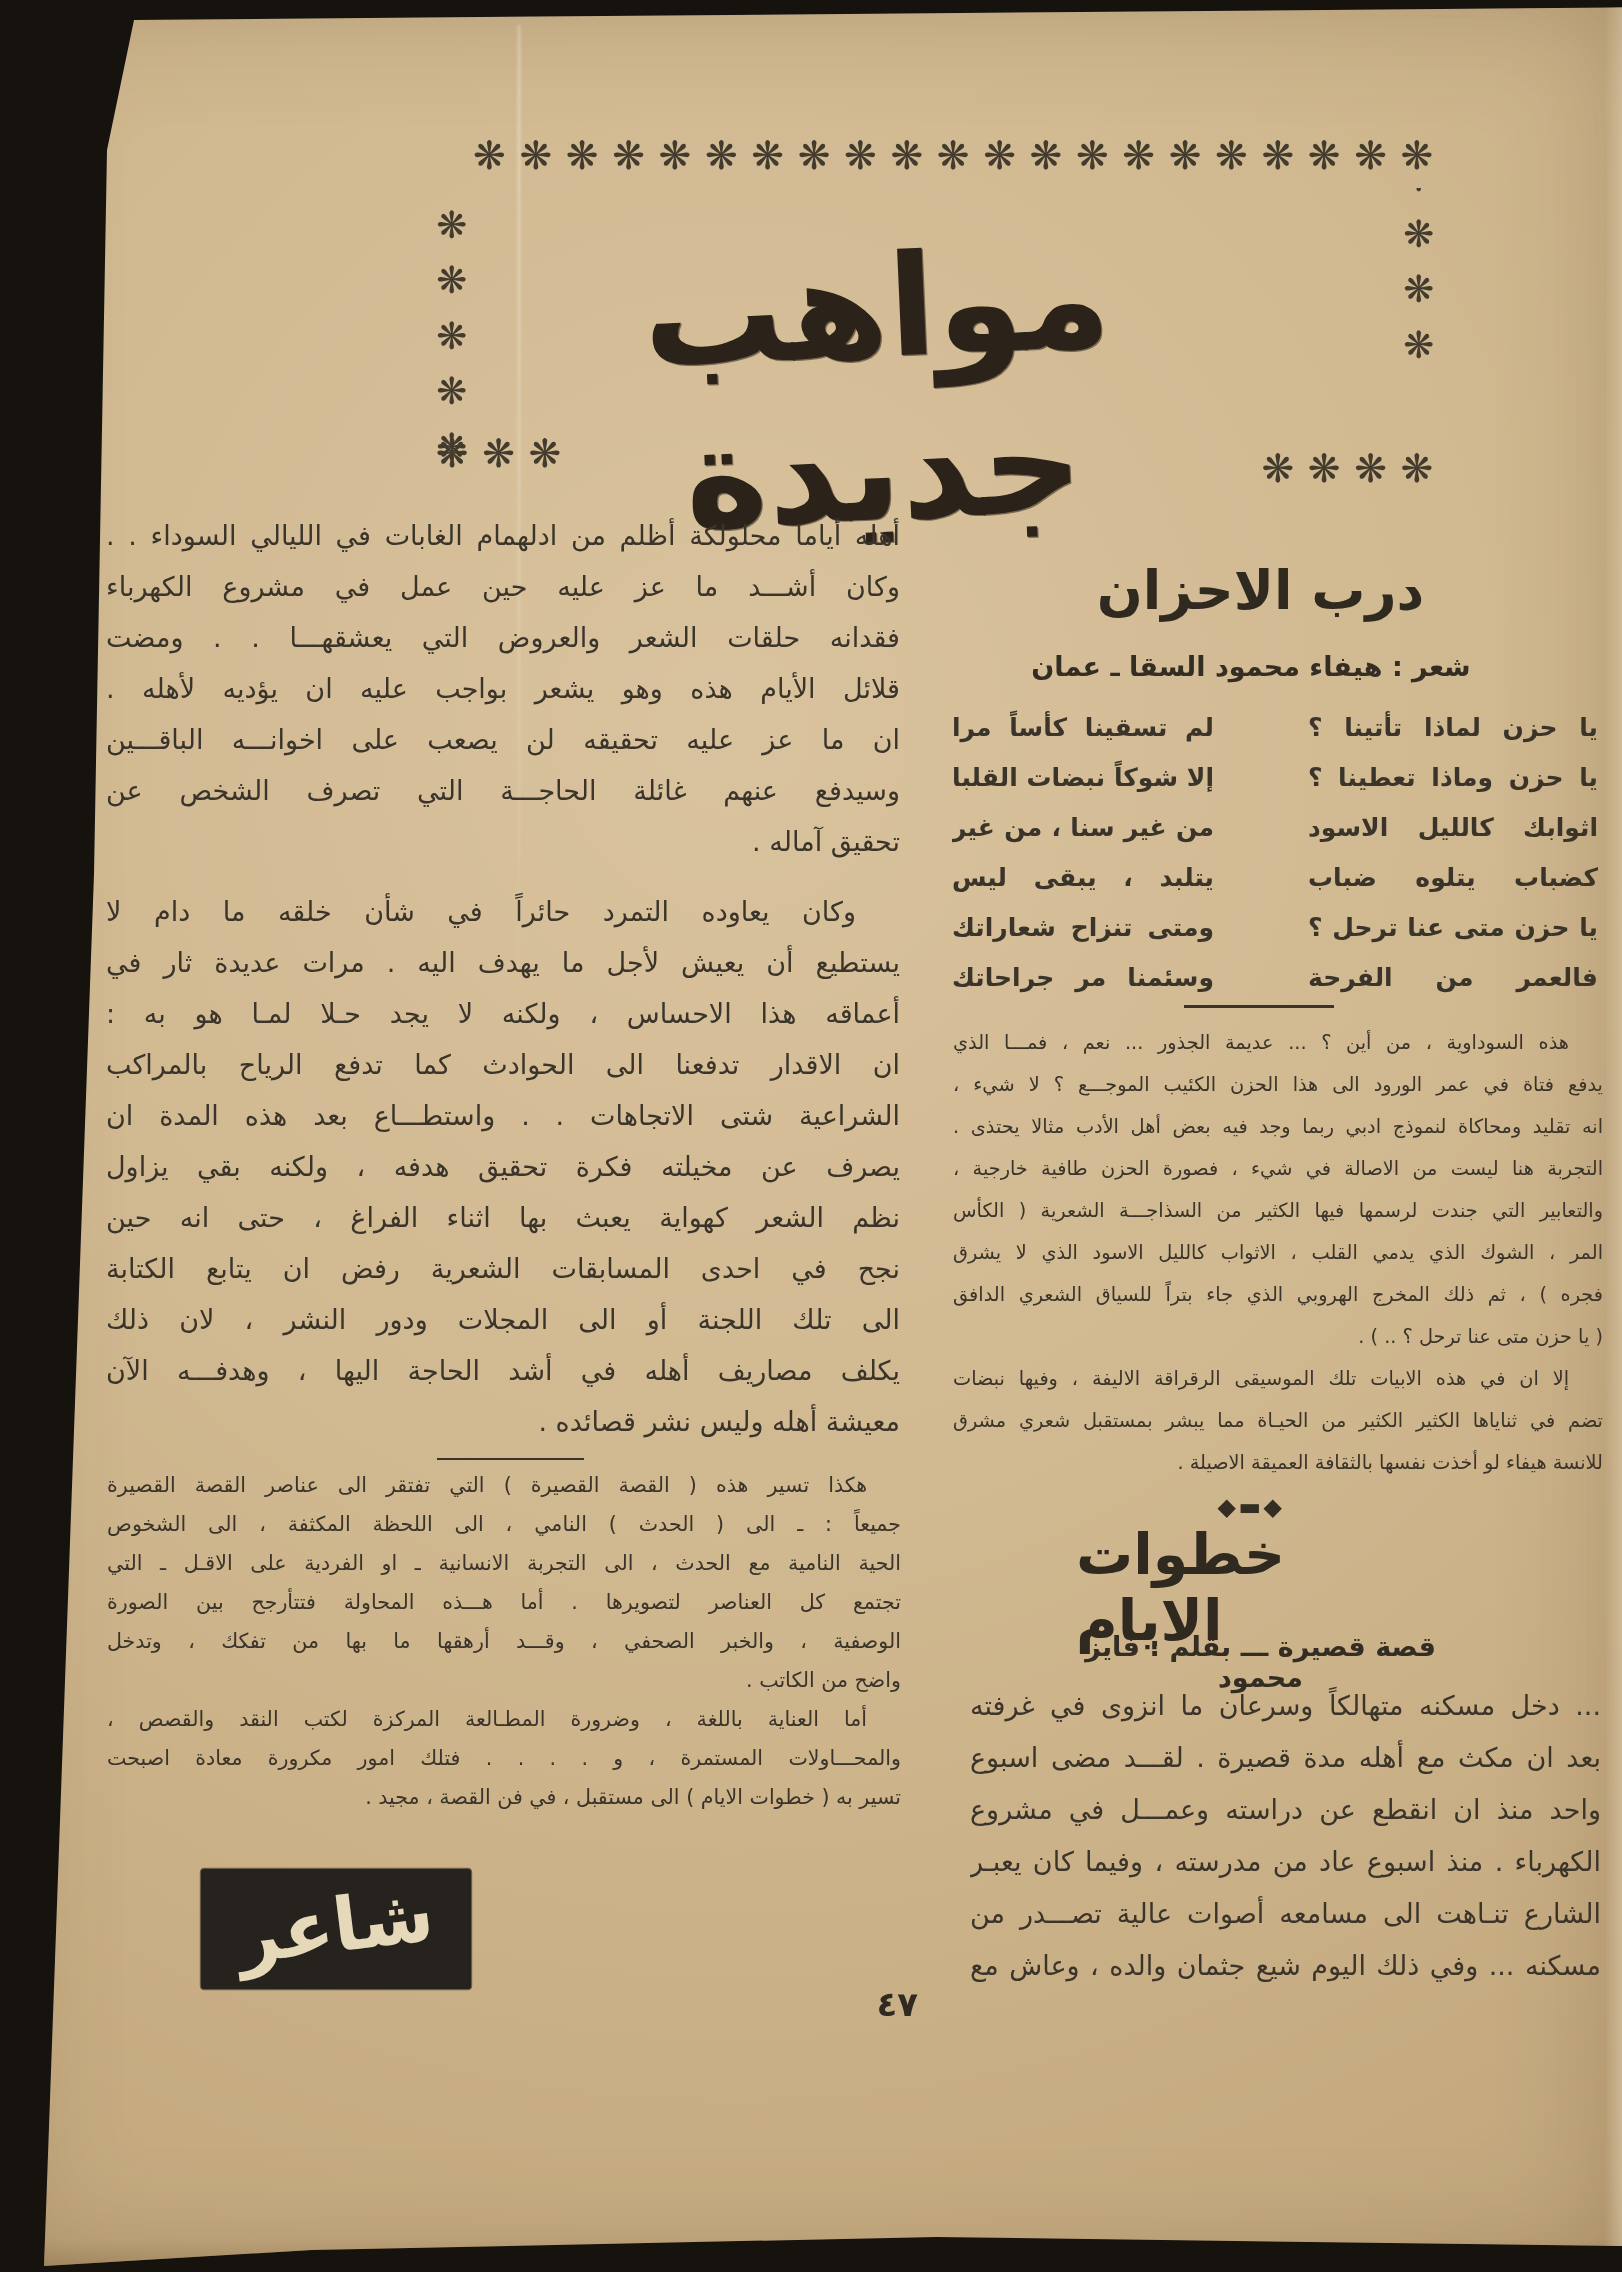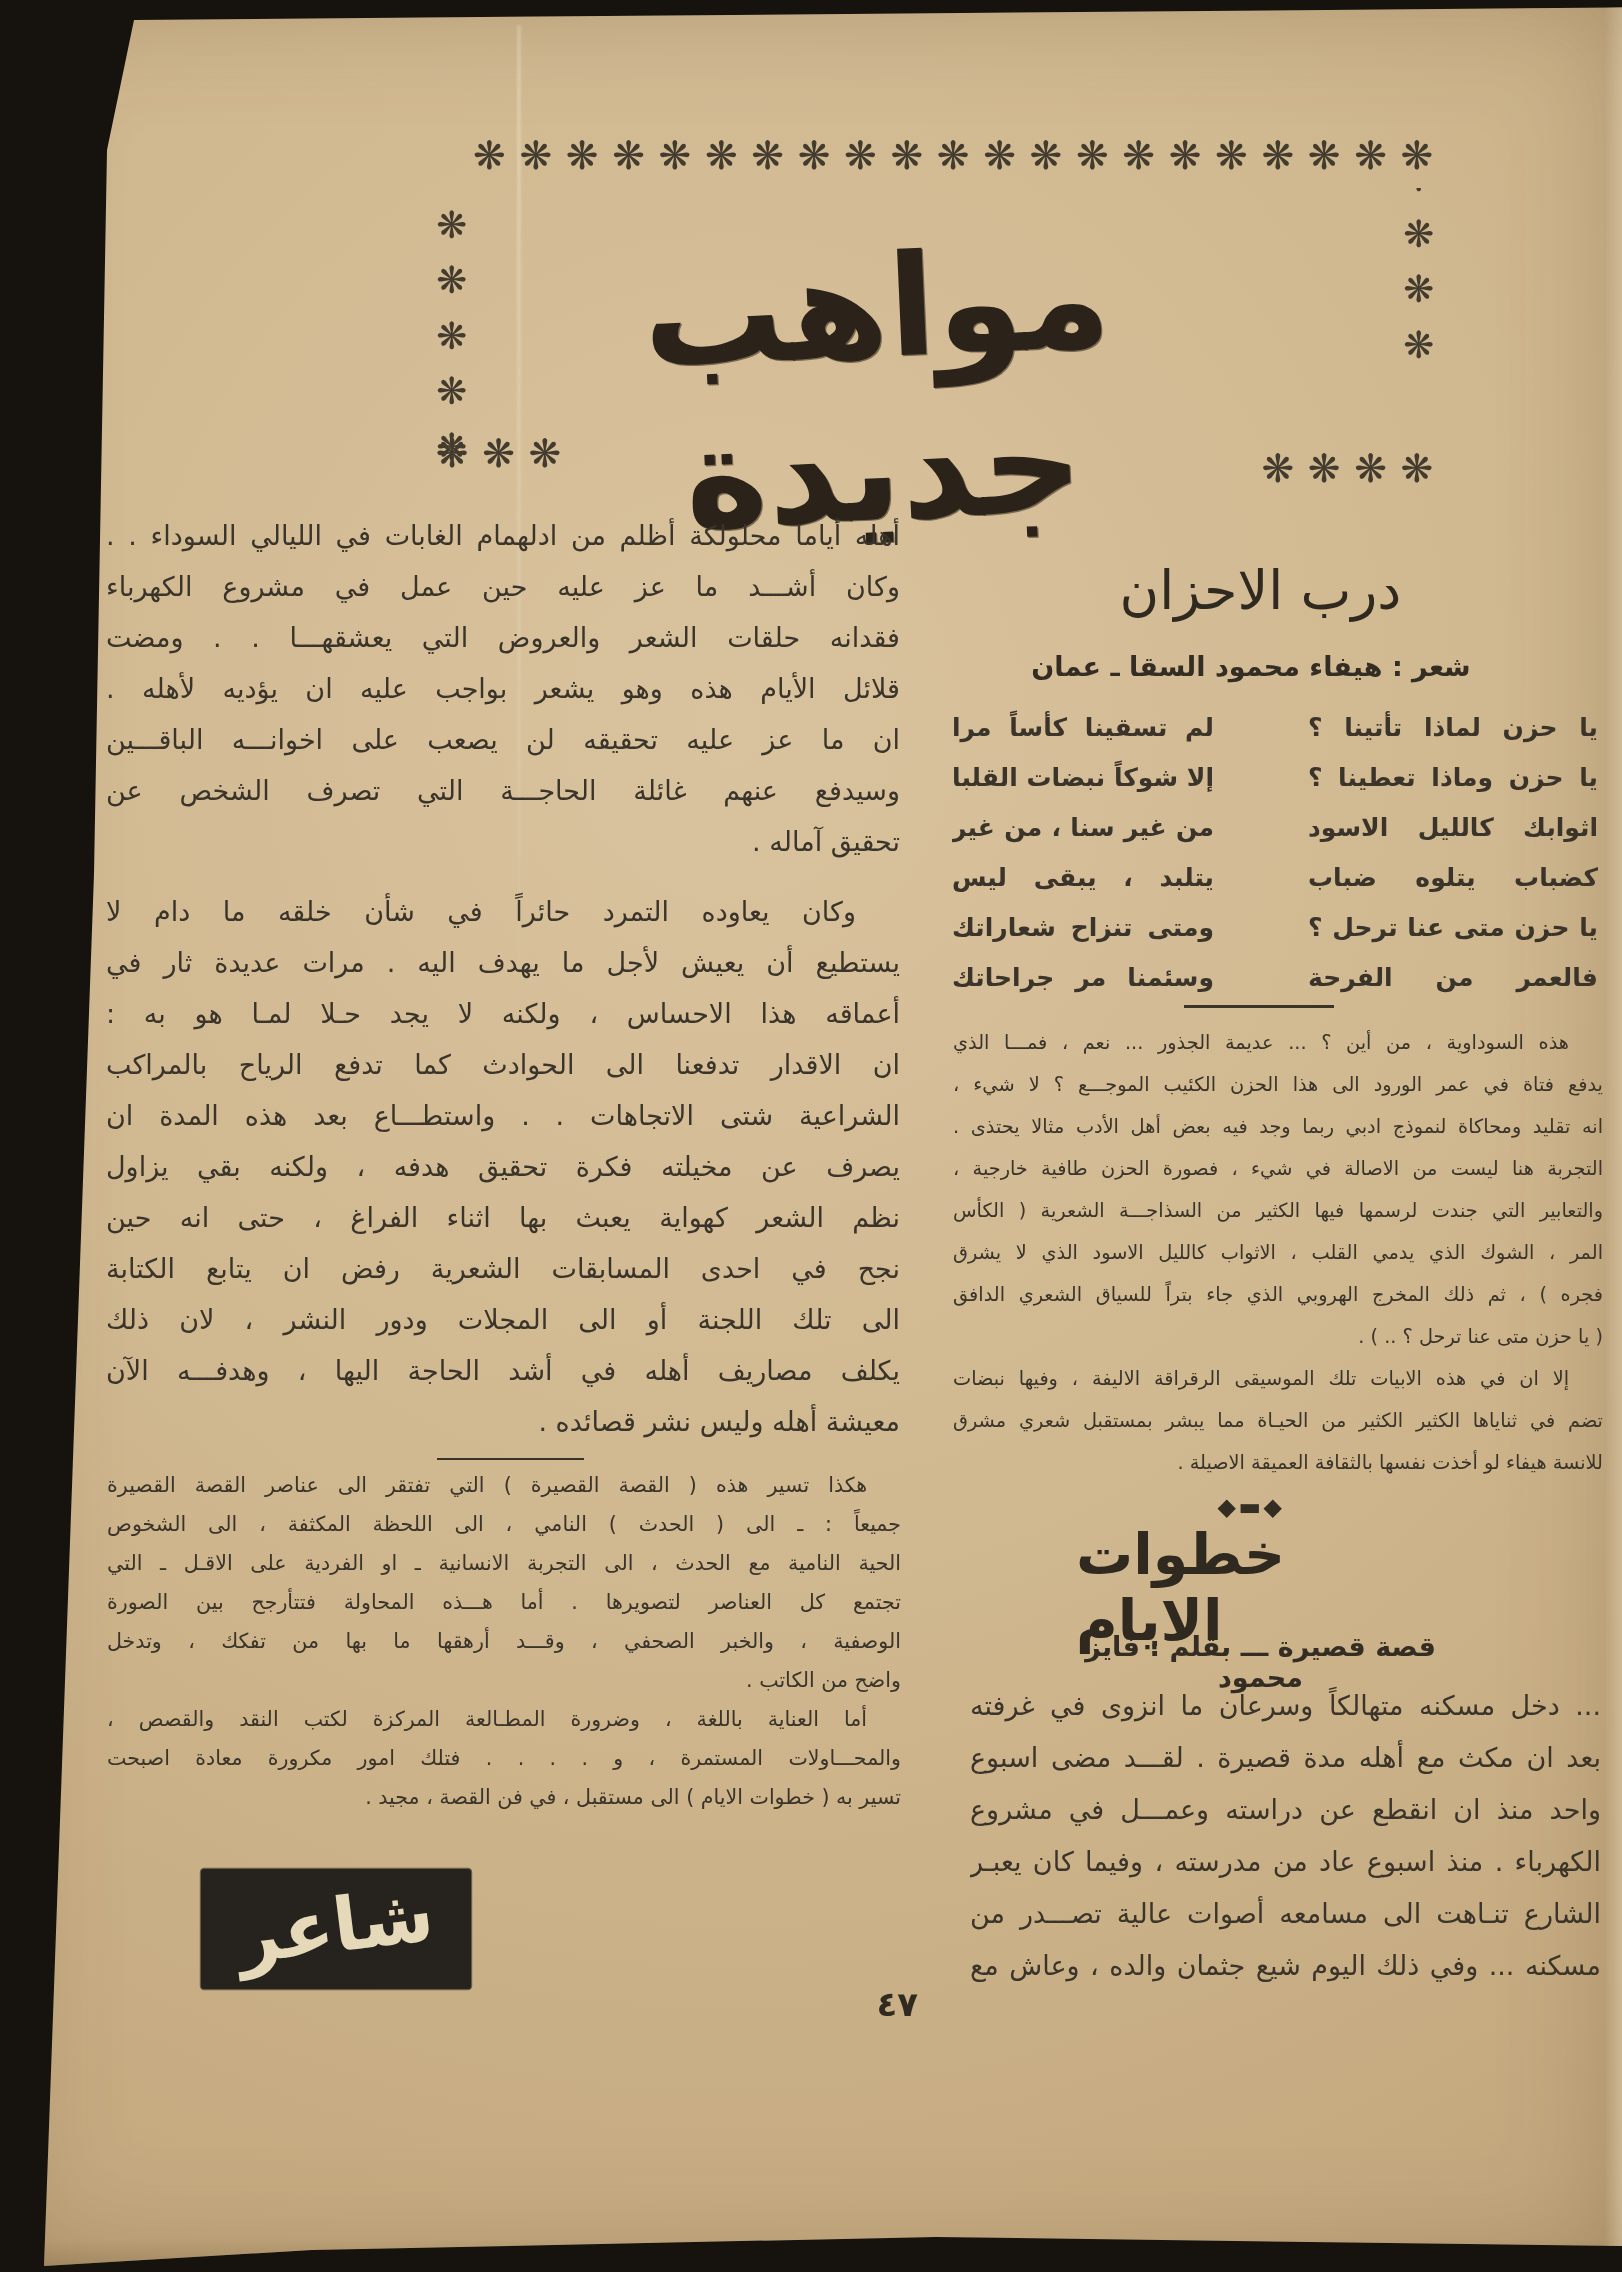--- a/index.html
+++ b/index.html
@@ -22,21 +22,21 @@
          letter-spacing:12.5px;white-space:nowrap;overflow:hidden;}
   .frame-top{left:406px;top:136px;width:1041px;height:54px;}
   .frame-left{left:413px;top:188px;height:293px;width:57px;}
   .frame-corner{left:413px;top:434px;width:162px;height:50px;}
   .frame-right{left:1380px;top:188px;height:191px;width:57px;}
   .frame-brow{left:1239px;top:449px;width:208px;height:52px;}
   
   .masthead{left:437px;top:226px;width:886px;text-align:center;font-size:140px;font-weight:bold;
             color:#2b2319;transform:rotate(-2.5deg);text-shadow:1.2px 1.2px 0 rgba(43,35,25,.55);}
   
-  .h1{left:1061px;top:559px;width:399px;text-align:center;font-size:54px;font-weight:normal;color:#2f2920;}
+  .h1{left:1061px;top:559px;width:399px;text-align:center;font-size:54px;font-weight:bold;color:#2f2920;}
   .h2{left:1076px;top:1521px;width:356px;text-align:left;font-size:57px;font-weight:bold;color:#2f2920;}
   .byline{font-weight:bold;text-align:center;font-size:27px;color:#332d23;}
   .byline1{left:1011px;top:651px;width:480px;}
   .byline2{left:1061px;top:1631px;width:399px;}
   
   .poem{left:952px;top:703px;width:646px;font-size:25px;font-weight:bold;}
   .poem .row{display:flex;justify-content:space-between;height:50px;}
   .poem .hemi{height:50px;line-height:50px;overflow:hidden;}
   .poem .hemi-r{width:290px;margin-left:36px;}
   .poem .hemi-l{width:262px;}

